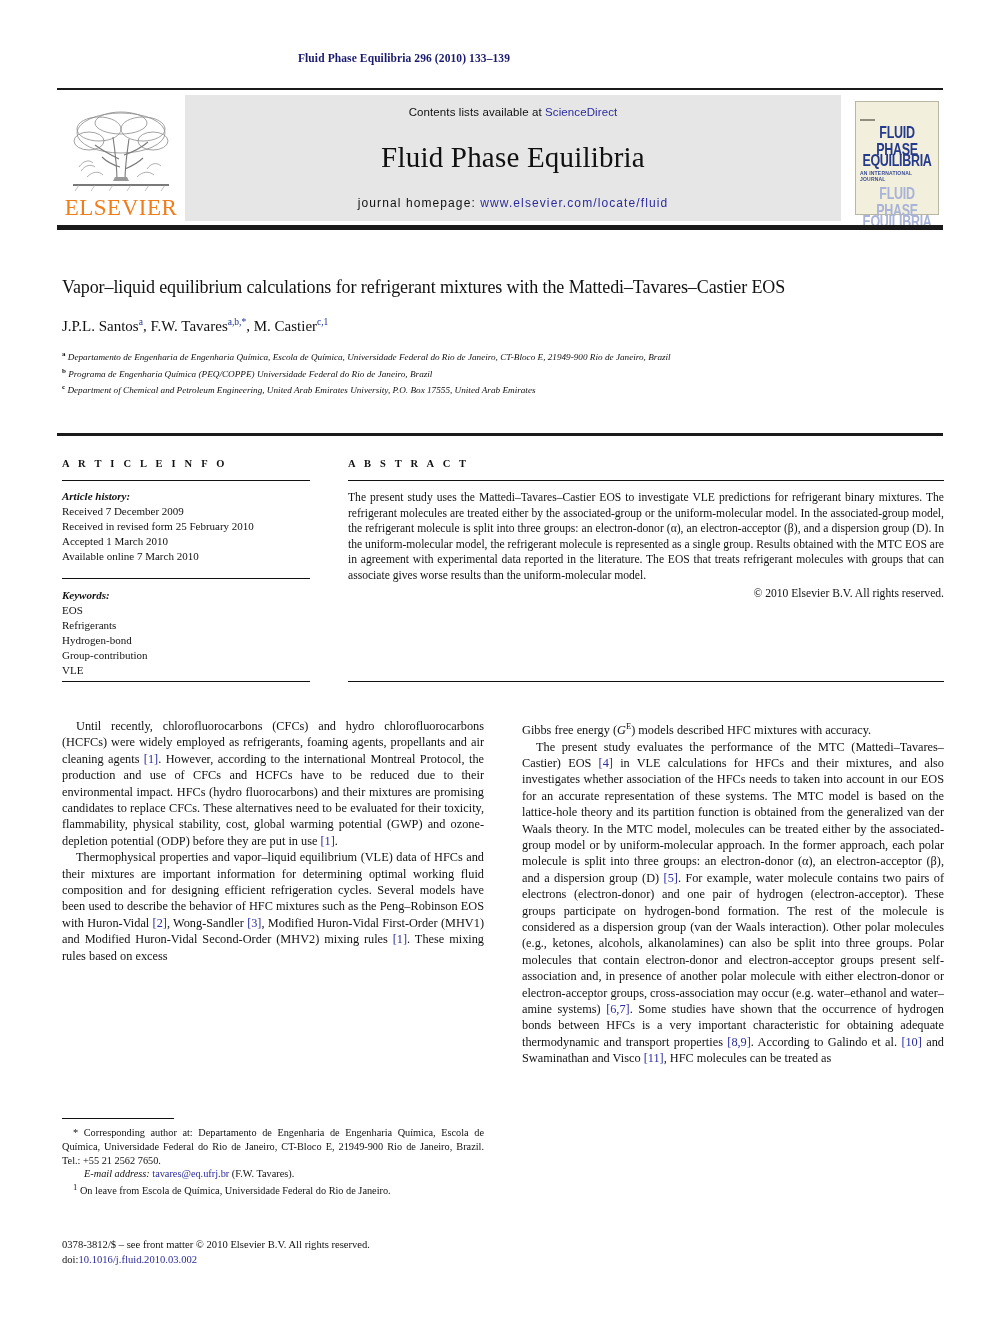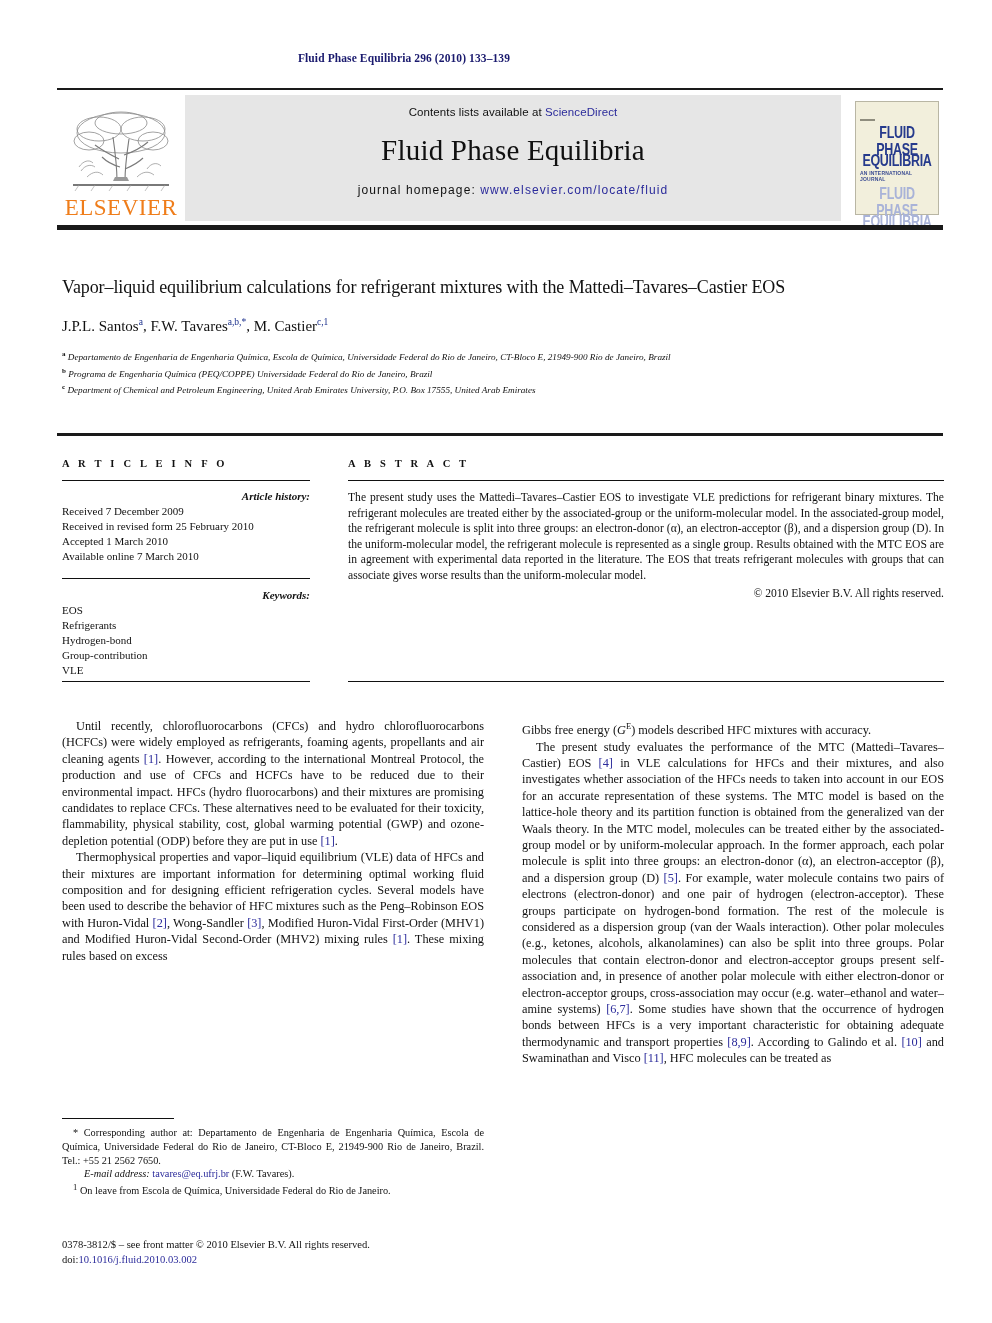--- a/index.html
+++ b/index.html
@@ -71,21 +71,21 @@
     line-height: 1;
     margin-top: 1px;
   }
   .mast-center {
     flex: 1 1 auto;
     background: #e6e6e6;
     display: flex;
     flex-direction: column;
     justify-content: space-between;
     align-items: center;
-    padding: 11px 0 24px 0;
+    padding: 11px 0 11px 0;
     box-sizing: border-box;
   }
   .contents-line {
     font-family: "Liberation Sans", sans-serif;
     font-size: 11.5px;
     color: #111111;
     letter-spacing: 0.1px;
   }
   .contents-line .sd {
     color: #2b2b9b;
@@ -255,21 +255,20 @@
     border-top: 1.6px solid #111111;
     margin: 11px 0 9px 0;
   }
   .info-label {
     font-family: "Liberation Serif", serif;
     font-style: italic;
     font-weight: bold;
     font-size: 11px;
     line-height: 15px;
     color: #111111;
-    text-align: right;
   }
   .info-line {
     font-family: "Liberation Serif", serif;
     font-size: 11px;
     line-height: 15px;
     color: #111111;
   }
   .hair2 {
     border-top: 1.6px solid #111111;
     margin: 14px 0 9px 0;

